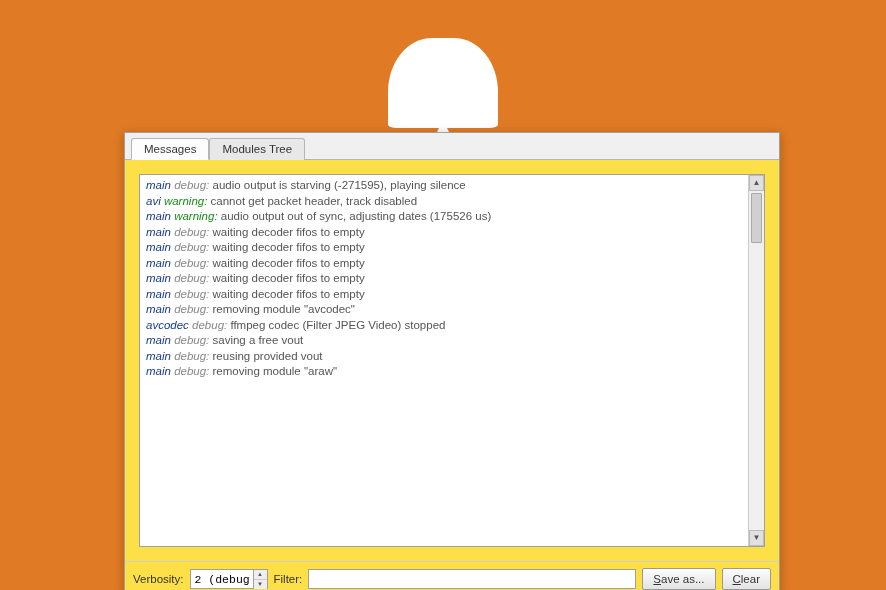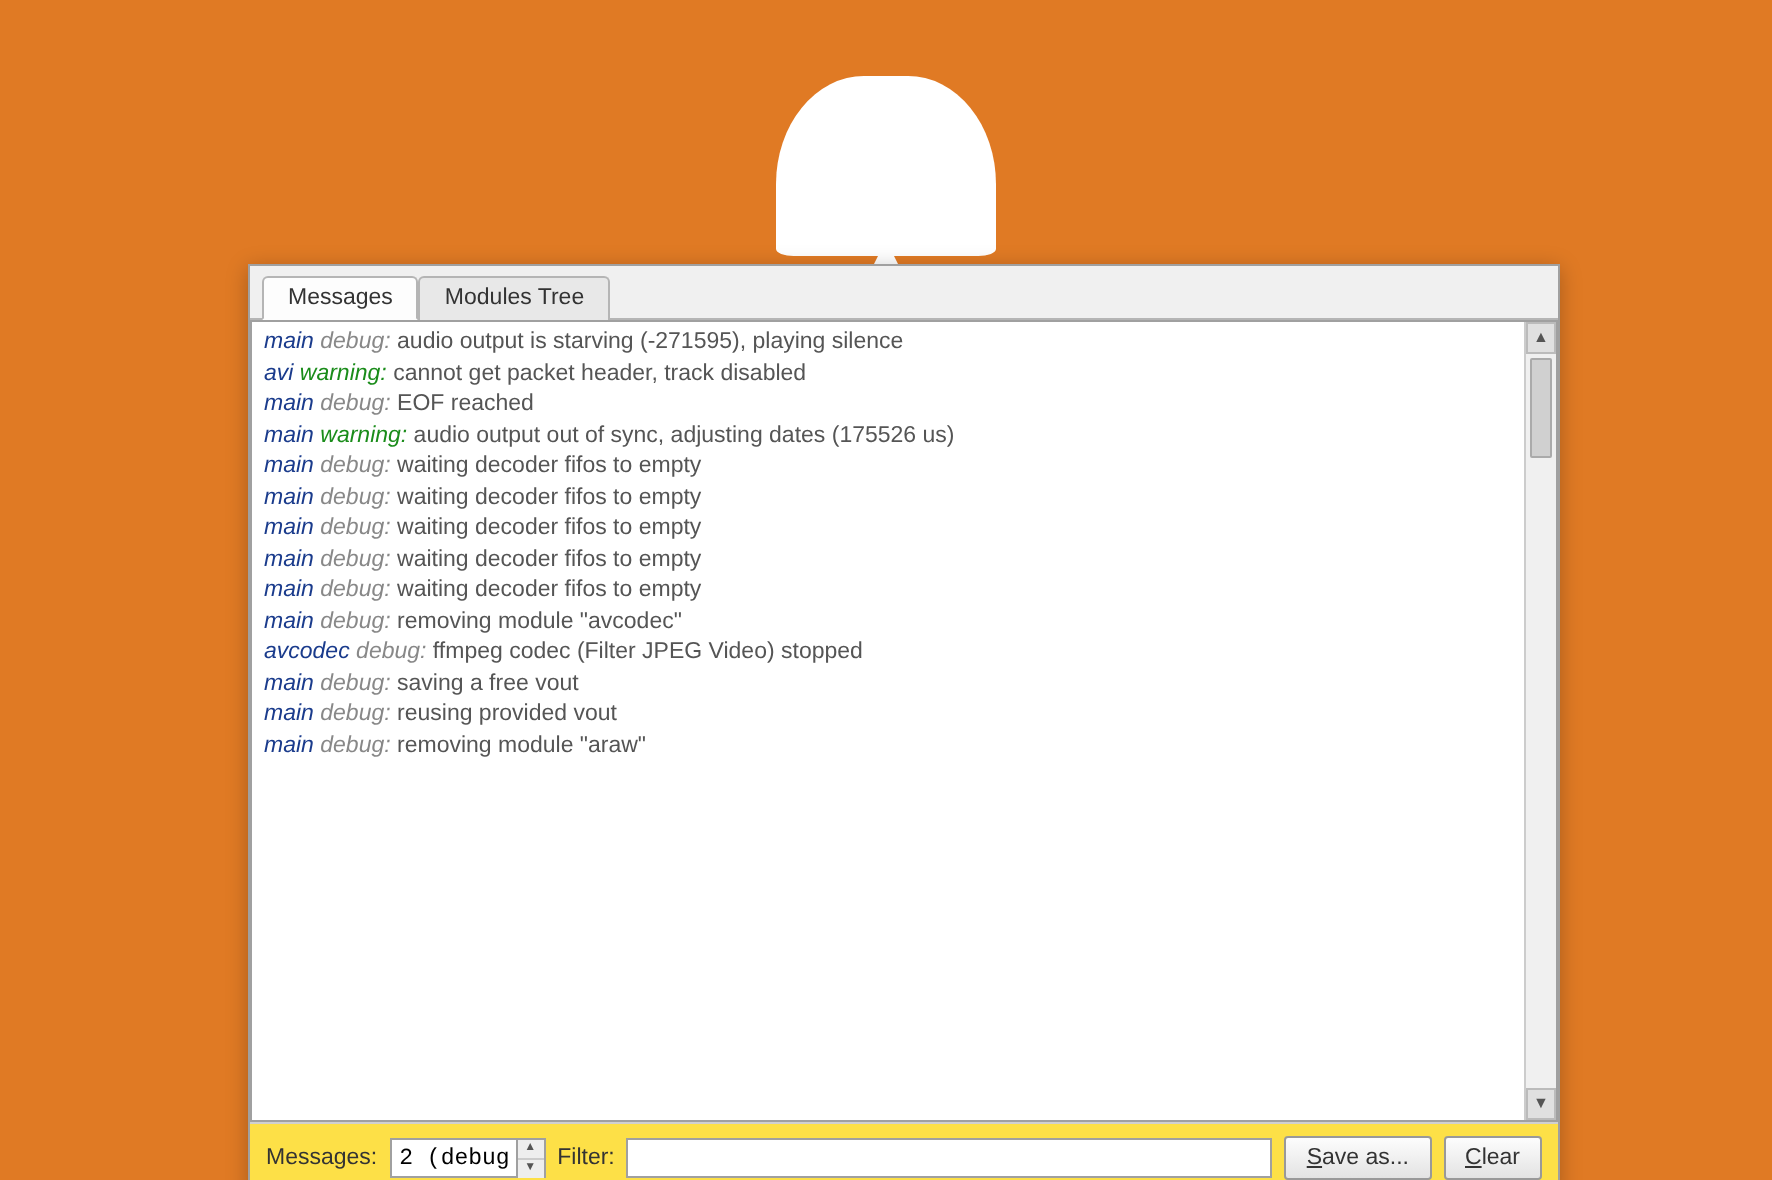--- a/index.html
+++ b/index.html
@@ -74,21 +74,21 @@
       position: relative;
       top: 1px;
       color: #333;
     }
     .tab.active {
       background: #fdfdfd;
       border-bottom: 1px solid #fdfdfd;
     }
     .log-wrap {
       flex: 1;
-      margin: 0;
+      margin: 14px;
       border: 1px solid #a0a0a0;
       background: #fff;
       position: relative;
       display: flex;
     }
     .log {
       flex: 1;
       overflow-y: hidden;
       padding: 3px 6px;
       font-size: 11.5px;
@@ -201,42 +201,41 @@
 <div class="window">
   <div class="tabbar">
     <div class="tab active">Messages</div>
     <div class="tab">Modules Tree</div>
   </div>
 
   <div class="log-wrap">
     <div class="log" id="log">
         <div class="log-line"><span class="mod">main</span> <span class="lvl lvl-debug">debug:</span><span class="msg"> audio output is starving (-271595), playing silence</span></div>
         <div class="log-line"><span class="mod">avi</span> <span class="lvl lvl-warning">warning:</span><span class="msg"> cannot get packet header, track disabled</span></div>
-        <div class="log-line"><span class="mod">main</span> <span class="lvl lvl-debug">debug:</span><span class="msg"> EOF reached</span></div>
         <div class="log-line"><span class="mod">main</span> <span class="lvl lvl-warning">warning:</span><span class="msg"> audio output out of sync, adjusting dates (175526 us)</span></div>
         <div class="log-line"><span class="mod">main</span> <span class="lvl lvl-debug">debug:</span><span class="msg"> waiting decoder fifos to empty</span></div>
         <div class="log-line"><span class="mod">main</span> <span class="lvl lvl-debug">debug:</span><span class="msg"> waiting decoder fifos to empty</span></div>
         <div class="log-line"><span class="mod">main</span> <span class="lvl lvl-debug">debug:</span><span class="msg"> waiting decoder fifos to empty</span></div>
         <div class="log-line"><span class="mod">main</span> <span class="lvl lvl-debug">debug:</span><span class="msg"> waiting decoder fifos to empty</span></div>
         <div class="log-line"><span class="mod">main</span> <span class="lvl lvl-debug">debug:</span><span class="msg"> waiting decoder fifos to empty</span></div>
         <div class="log-line"><span class="mod">main</span> <span class="lvl lvl-debug">debug:</span><span class="msg"> removing module "avcodec"</span></div>
         <div class="log-line"><span class="mod">avcodec</span> <span class="lvl lvl-debug">debug:</span><span class="msg"> ffmpeg codec (Filter JPEG Video) stopped</span></div>
         <div class="log-line"><span class="mod">main</span> <span class="lvl lvl-debug">debug:</span><span class="msg"> saving a free vout</span></div>
         <div class="log-line"><span class="mod">main</span> <span class="lvl lvl-debug">debug:</span><span class="msg"> reusing provided vout</span></div>
         <div class="log-line"><span class="mod">main</span> <span class="lvl lvl-debug">debug:</span><span class="msg"> removing module "araw"</span></div>
       </div>
     <div class="scrollbar">
       <div class="scroll-up">▲</div>
       <div class="scroll-thumb"></div>
       <div class="scroll-down">▼</div>
     </div>
   </div>
 
   <div class="bottombar">
-    <label>Messages:</label>
+    <label>Verbosity:</label>
     <span class="spin-wrap">
       <input type="text" value="2 (debug)" style="">
       <span class="spin-btns">
         <div>▲</div>
         <div>▼</div>
       </span>
     </span>
     <label>Filter:</label>
     <input class="filter-input" type="text" value="" style="">
     <button class="btn"><span class="ul">S</span><span>ave as...</span></button>

